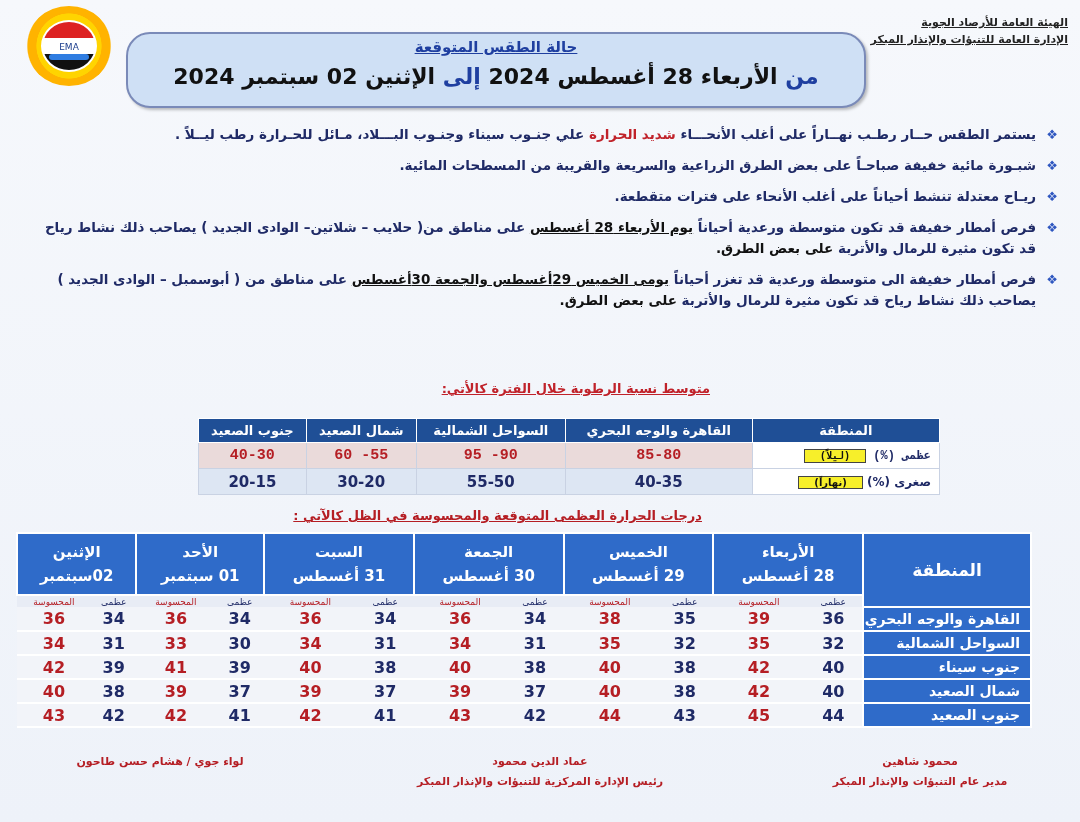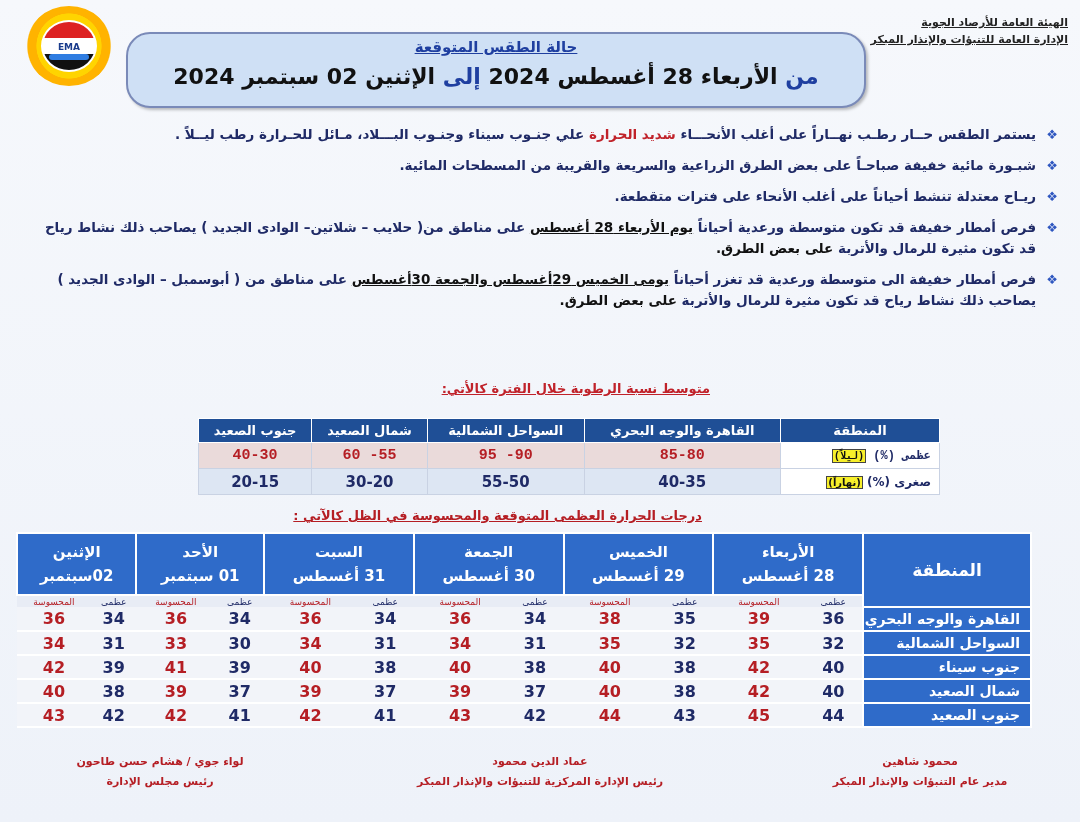--- a/index.html
+++ b/index.html
@@ -12,21 +12,21 @@
   }
   .page { position: absolute; inset: 0; background: linear-gradient(#f6f8fc, #eef2f9); }
 
   
   .org { position: absolute; top: 14px; right: 12px; text-align: right; font-size: 11px; font-weight: bold; color: #222; line-height: 17px; text-decoration: underline; }
   .logo { position: absolute; top: 6px; left: 14px; width: 110px; height: 80px; }
   .logo .sun { position: absolute; left: 12px; top: 0; width: 86px; height: 80px; border-radius: 50%;
     background: radial-gradient(circle, #ffd400 0 55%, #ffb300 56% 70%, rgba(255,200,0,0) 72%); }
   .logo .disc { position: absolute; left: 27px; top: 14px; width: 56px; height: 52px; border-radius: 50%;
     background: linear-gradient(#d22 0 34%, #fff 34% 66%, #111 66%); border: 2px solid #fff; overflow: hidden; }
-  .logo .ema { position: absolute; left: 0; right: 0; top: 20px; text-align: center; font-size: 9px; font-weight: bold; color: #1a3c8c; }
+  .logo .ema { position: absolute; left: 0; right: 0; top: 20px; text-align: center; font-size: 9px; font-weight: normal; color: #1a3c8c; }
   .logo .wave { position: absolute; left: 6px; right: 6px; top: 32px; height: 6px; border-radius: 3px; background: #2f7de1; }
 
   .title-box { position: absolute; left: 126px; top: 32px; width: 740px; height: 76px;
     border: 2px solid #7a8ab8; border-radius: 24px; background: #cfe0f5; box-shadow: 2px 2px 3px rgba(0,0,0,0.25); text-align: center; }
   .title-box .t1 { margin-top: 4px; font-size: 15px; font-weight: bold; color: #1f3fa0; text-decoration: underline; }
   .title-box .t2 { margin-top: 8px; font-size: 22px; font-weight: bold; color: #111; direction: rtl; }
   .title-box .t2 .blue { color: #1f3fa0; }
 
   
   .bullets { position: absolute; right: 20px; left: 30px; top: 124px; font-size: 13.5px; font-weight: bold; line-height: 21px; }
@@ -39,21 +39,21 @@
   .humidity-title { position: absolute; right: 370px; top: 381px; font-size: 13px; font-weight: bold; color: #c0222a; text-decoration: underline; }
 
   
   table { border-collapse: collapse; }
   .hum { position: absolute; left: 198px; top: 418px; width: 742px; font-size: 15px; font-weight: bold; text-align: center; }
   .hum th { background: #1f4f96; color: #fff; height: 24px; font-size: 13px; border: 1px solid #fff; }
   .hum td { height: 26px; border: 1px solid #c9d2e3; }
   .hum .r1 td { background: #eadada; color: #b51e24; font-family: Liberation Mono, monospace; }
   .hum .r2 td { background: #dde6f3; color: #1f2a66; }
   .hum td.lbl { background: #fff; color: #1f2a66; font-size: 12px; text-align: right; padding-right: 8px; }
-  .hum .tag { display: inline-block; background: #f7ef2a; border: 1px solid #444; font-size: 10px; padding: 0 1px; color: #111; margin-left: 4px; }
+  .hum .tag { display: inline-block; background: #f7ef2a; border: 1px solid #444; font-size: 10px; padding: 0 15px; color: #111; margin-left: 4px; }
 
   .temp-title { position: absolute; right: 378px; top: 508px; font-size: 13px; font-weight: bold; color: #b51e24; text-decoration: underline; }
 
   
   .temp { position: absolute; left: 16px; top: 532px; width: 1016px; text-align: center; font-weight: bold; }
   .temp th.day { background: #2f6bc9; color: #fff; font-size: 15px; height: 62px; border: 2px solid #fff; line-height: 24px; }
   .temp th.region-h { background: #2f6bc9; color: #fff; font-size: 17px; width: 168px; border: 2px solid #fff; }
   .temp .sub th { background: #e8ecf5; font-size: 9px; height: 12px; font-weight: normal; }
   .temp .sub th.g { color: #1f2a66; }
   .temp .sub th.f { color: #b51e24; }
@@ -274,16 +274,15 @@
     <div class="sig">
       <div>محمود شاهين</div>
       <div>مدير عام التنبؤات والإنذار المبكر</div>
     </div>
     <div class="sig">
       <div>عماد الدين محمود</div>
       <div>رئيس الإدارة المركزية للتنبؤات والإنذار المبكر</div>
     </div>
     <div class="sig">
       <div>لواء جوي / هشام حسن طاحون</div>
-      <div>رئيس مجلس الإدارة</div>
     </div>
   </div>
 </div>
 
 </body></html>

